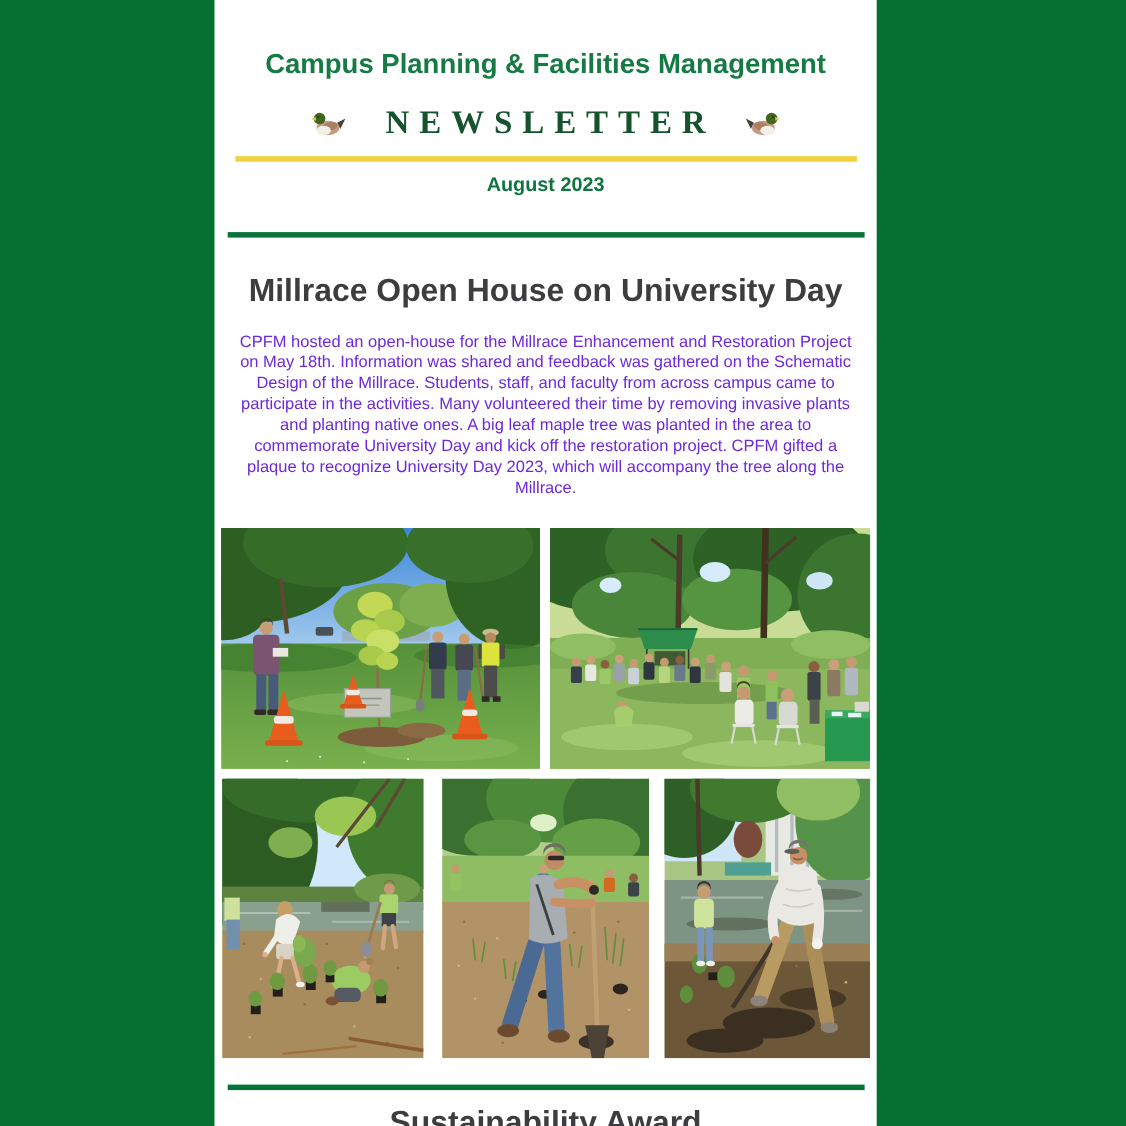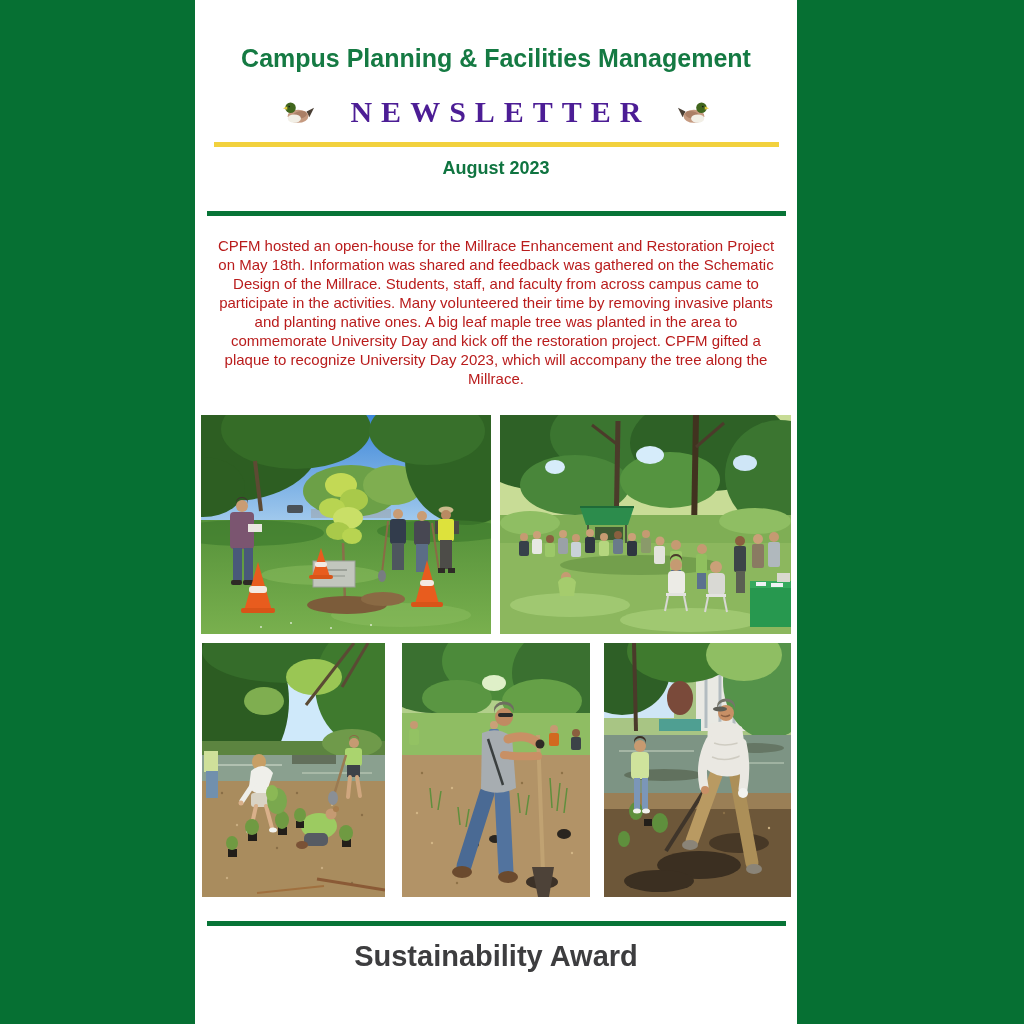--- a/index.html
+++ b/index.html
@@ -16,33 +16,33 @@
     margin:44px 14px 0;text-align:center;
     font-size:25px;line-height:28px;font-weight:bold;color:#157a43;
   }
   .masthead-row{
     display:flex;align-items:center;justify-content:center;gap:26px;
     margin-top:22px;height:36px;
   }
   .masthead{
     font-family:"Liberation Serif","DejaVu Serif",serif;
     font-size:30px;line-height:36px;font-weight:bold;
-    letter-spacing:9px;text-indent:9px;color:#4c1d95;
+    letter-spacing:9px;text-indent:9px;color:#14532d;
   }
   .duck{width:32px;height:27px;display:block;}
   .rule-yellow{width:565px;height:5px;background:#f2d13d;border:0;margin:12px auto 0;}
   .issue-date{margin-top:11px;text-align:center;font-size:18px;line-height:21px;font-weight:bold;color:#0f7440;}
   .rule-green{width:579px;height:5px;background:#077437;border:0;margin:32px auto 0;}
   .article-title{
     margin:33px 10px 0;text-align:center;
     font-size:29px;line-height:32px;font-weight:bold;color:#3d3d3f;
   }
   .article-body{
     width:572px;margin:20px auto 0;text-align:center;
-    font-size:15px;line-height:19px;color:#b91c1c;
+    font-size:15px;line-height:19px;color:#6d28d9;
   }
   .photo-row{display:flex;justify-content:center;margin-top:9px;}
   .photo-row.first{margin-top:27px;}
   .photo{display:block;margin:0;padding:0;line-height:0;}
   .photo svg{display:block;}
   .rule-green.bottom{margin-top:24px;}
   .next-title{
     margin:14px 10px 0;text-align:center;
     font-size:29px;line-height:32px;font-weight:bold;color:#3d3d3f;
   }
@@ -79,20 +79,21 @@
           <polygon points="0,9.5 4.5,7.6 4.5,11.2" fill="#e3c83f"></polygon>
         </g>
       </svg>
     </span>
   </div>
 
   <hr class="rule-yellow">
   <div class="issue-date">August 2023</div>
   <hr class="rule-green">
 
+  <h2 class="article-title">Millrace Open House on University Day</h2>
   <p class="article-body">CPFM hosted an open-house for the Millrace Enhancement and Restoration Project on May 18th. Information was shared and feedback was gathered on the Schematic Design of the Millrace. Students, staff, and faculty from across campus came to participate in the activities. Many volunteered their time by removing invasive plants and planting native ones. A big leaf maple tree was planted in the area to commemorate University Day and kick off the restoration project. CPFM gifted a plaque to recognize University Day 2023, which will accompany the tree along the Millrace.</p>
 
   <div class="photo-row first">
 
     <figure class="photo" style="margin-right:9px" role="img" aria-label="People gathered around newly planted big leaf maple tree with plaque and orange cones">
       <svg width="290" height="219" viewBox="0 0 290 219" preserveAspectRatio="none">
         <defs>
           <linearGradient id="skyA" x1="0" y1="0" x2="0" y2="1">
             <stop offset="0" stop-color="#3c86d9"></stop>
               <stop offset="1" stop-color="#aed2ef"></stop>

